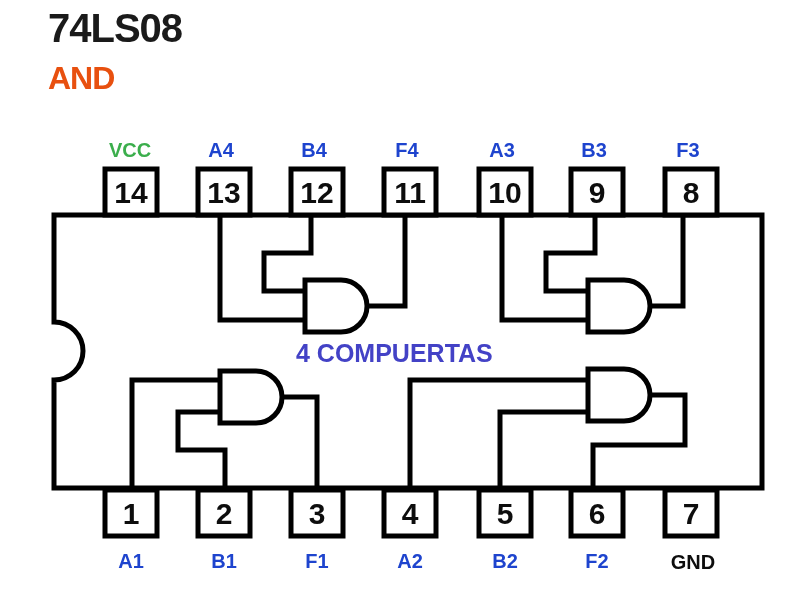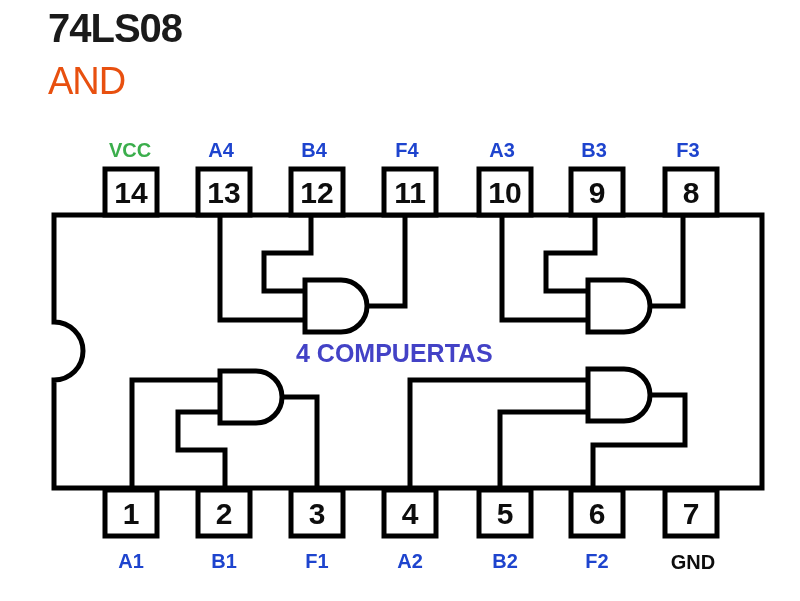--- a/index.html
+++ b/index.html
@@ -17,22 +17,22 @@
     top: 6px;
     font-size: 40px;
     font-weight: 700;
     color: #1a1a1a;
     letter-spacing: -1px;
   }
   .subtitle {
     position: absolute;
     left: 48px;
     top: 60px;
-    font-size: 38px;
-    font-weight: 400;
+    font-size: 32px;
+    font-weight: 700;
     color: #e8500f;
     letter-spacing: -1px;
   }
   svg { position: absolute; left: 0; top: 0; }
   .body-outline { fill: #ffffff; stroke: #000000; stroke-width: 5; }
   .wire { fill: none; stroke: #000000; stroke-width: 5; }
   .gate { fill: #ffffff; stroke: #000000; stroke-width: 5; }
   .pinbox { fill: #ffffff; stroke: #000000; stroke-width: 5; }
   .pin-num {
     font-family: "Liberation Sans", sans-serif;

